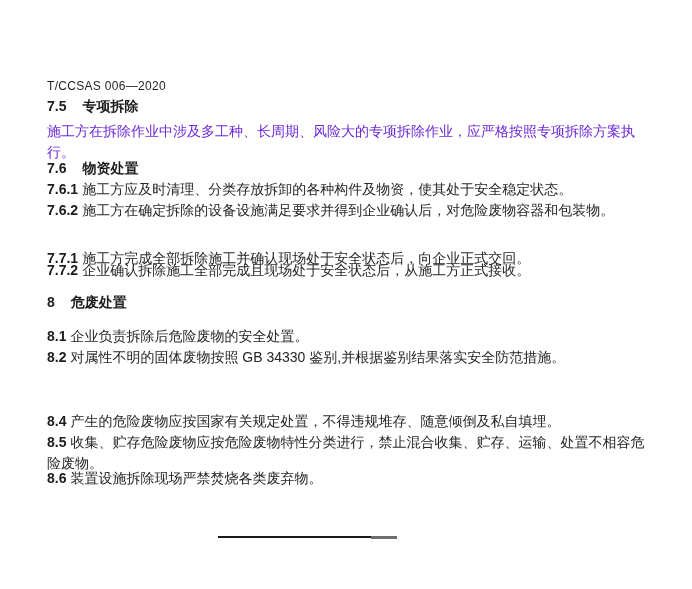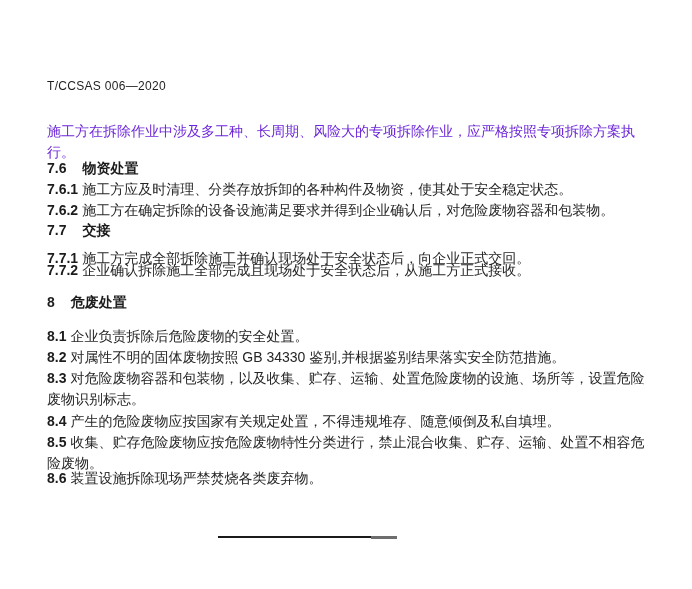--- a/index.html
+++ b/index.html
@@ -81,38 +81,38 @@
   .pos-c85   { top: 432px; }
   .pos-c86   { top: 468px; }
 </style>
 </head>
 <body>
 
 <div class="page">
 
   <div class="block doc-code pos-code">T/CCSAS 006—2020</div>
 
+  <div class="block heading pos-h75">
+    <span class="h-num">7.5</span><span>专项拆除</span>
+  </div>
 
   <div class="block para pos-p75">施工方在拆除作业中涉及多工种、长周期、风险大的专项拆除作业，应严格按照专项拆除方案执行。</div>
 
   <div class="block heading pos-h76">
     <span class="h-num">7.6</span><span>物资处置</span>
   </div>
 
   <div class="block clause pos-c761">
     <span class="num">7.6.1</span><span>施工方应及时清理、分类存放拆卸的各种构件及物资，使其处于安全稳定状态。</span>
   </div>
 
   <div class="block clause pos-c762">
     <span class="num">7.6.2</span><span>施工方在确定拆除的设备设施满足要求并得到企业确认后，对危险废物容器和包装物。</span>
   </div>
 
-  <div class="block heading pos-h77">
-    <span class="h-num">7.7</span><span>交接</span>
-  </div>
 
   <div class="block clause pos-c771">
     <span class="num">7.7.1</span><span>施工方完成全部拆除施工并确认现场处于安全状态后，向企业正式交回。</span>
   </div>
 
   <div class="block clause pos-c772">
     <span class="num">7.7.2</span><span>企业确认拆除施工全部完成且现场处于安全状态后，从施工方正式接收。</span>
   </div>
 
   <div class="block heading pos-h8">
@@ -120,23 +120,20 @@
   </div>
 
   <div class="block clause pos-c81">
     <span class="num">8.1</span><span>企业负责拆除后危险废物的安全处置。</span>
   </div>
 
   <div class="block clause pos-c82">
     <span class="num">8.2</span><span>对属性不明的固体废物按照 GB 34330 鉴别,并根据鉴别结果落实安全防范措施。</span>
   </div>
 
-  <div class="block clause pos-c83">
-    <span class="num">8.3</span><span>对危险废物容器和包装物，以及收集、贮存、运输、处置危险废物的设施、场所等，设置危险废物识别标志。</span>
-  </div>
 
   <div class="block clause pos-c84">
     <span class="num">8.4</span><span>产生的危险废物应按国家有关规定处置，不得违规堆存、随意倾倒及私自填埋。</span>
   </div>
 
   <div class="block clause pos-c85">
     <span class="num">8.5</span><span>收集、贮存危险废物应按危险废物特性分类进行，禁止混合收集、贮存、运输、处置不相容危险废物。</span>
   </div>
 
   <div class="block clause pos-c86">

